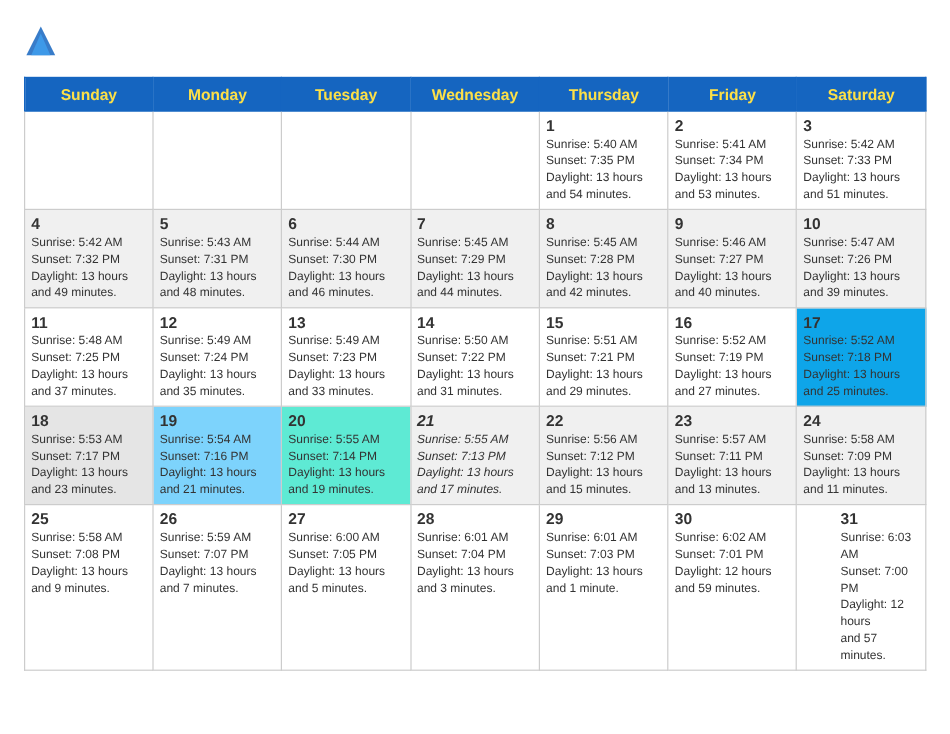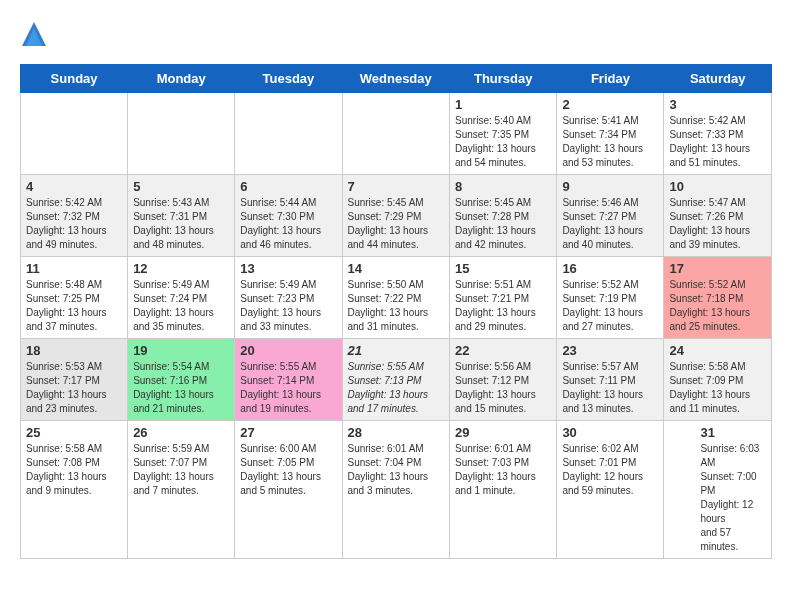--- a/index.html
+++ b/index.html
@@ -52,21 +52,21 @@
       font-size: 16px;
       color: #555;
     }
     .calendar {
       width: 100%;
       border-collapse: collapse;
       border: 1px solid #ccc;
     }
     .calendar th {
       background-color: #1565c0;
-      color: #ffffff;
+      color: #fde047;
       text-align: center;
       padding: 6px 4px;
       font-size: 13px;
       font-weight: bold;
       border: 1px solid #1565c0;
     }
     .calendar td {
       border: 1px solid #ccc;
       vertical-align: top;
       padding: 4px 5px;
@@ -197,35 +197,35 @@
           <div class="day-info">Sunrise: 5:50 AM<br>Sunset: 7:22 PM<br>Daylight: 13 hours<br>and 31 minutes.</div>
         </td>
         <td style="background: rgb(255, 255, 255);">
           <div class="day-num">15</div>
           <div class="day-info">Sunrise: 5:51 AM<br>Sunset: 7:21 PM<br>Daylight: 13 hours<br>and 29 minutes.</div>
         </td>
         <td style="background: rgb(255, 255, 255);">
           <div class="day-num">16</div>
           <div class="day-info">Sunrise: 5:52 AM<br>Sunset: 7:19 PM<br>Daylight: 13 hours<br>and 27 minutes.</div>
         </td>
-        <td style="background: #fca5a5;">
+        <td style="background: #0ea5e9;">
           <div class="day-num">17</div>
           <div class="day-info">Sunrise: 5:52 AM<br>Sunset: 7:18 PM<br>Daylight: 13 hours<br>and 25 minutes.</div>
         </td>
       </tr>
       <tr>
         <td style="background: #e5e5e5;">
           <div class="day-num">18</div>
           <div class="day-info">Sunrise: 5:53 AM<br>Sunset: 7:17 PM<br>Daylight: 13 hours<br>and 23 minutes.</div>
         </td>
-        <td style="background: #86efac;">
+        <td style="background: #7dd3fc;">
           <div class="day-num">19</div>
           <div class="day-info">Sunrise: 5:54 AM<br>Sunset: 7:16 PM<br>Daylight: 13 hours<br>and 21 minutes.</div>
         </td>
-        <td style="background: #f9a8d4;">
+        <td style="background: #5eead4;">
           <div class="day-num">20</div>
           <div class="day-info">Sunrise: 5:55 AM<br>Sunset: 7:14 PM<br>Daylight: 13 hours<br>and 19 minutes.</div>
         </td>
         <td style="background: rgb(240, 240, 240); font-style: italic;">
           <div class="day-num">21</div>
           <div class="day-info">Sunrise: 5:55 AM<br>Sunset: 7:13 PM<br>Daylight: 13 hours<br>and 17 minutes.</div>
         </td>
         <td style="background: rgb(240, 240, 240); margin-top: 24px;">
           <div class="day-num">22</div>
           <div class="day-info">Sunrise: 5:56 AM<br>Sunset: 7:12 PM<br>Daylight: 13 hours<br>and 15 minutes.</div>

